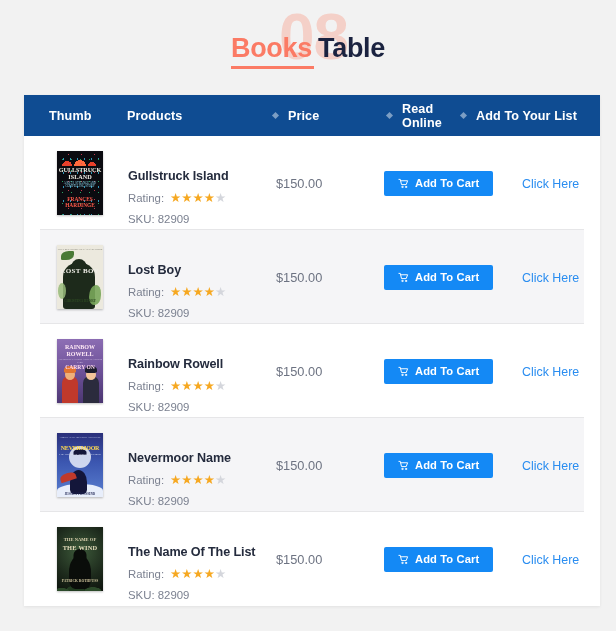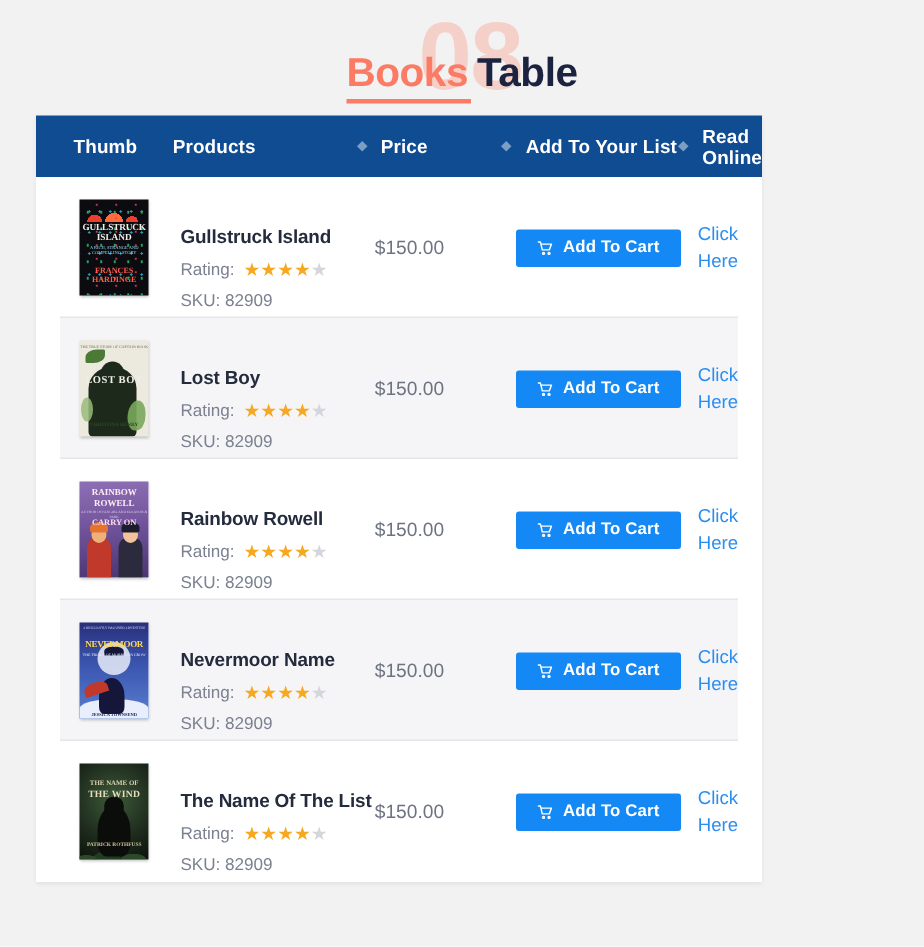--- a/index.html
+++ b/index.html
@@ -66,22 +66,22 @@
   }
   .logo-table {
     color: #1b2340;
     margin-left: 6px;
   }
 
   
   .card {
     position: absolute;
     left: 24px;
-    top: 77px;
-    width: 484px;
+    top: 95px;
+    width: 576px;
     background: #ffffff;
     box-shadow: 0 1px 3px rgba(0,0,0,.07);
   }
 
   
   .table-head {
     background: #0f4c92;
     height: 41px;
     display: flex;
     align-items: center;
@@ -309,27 +309,27 @@
     <div class="th th-thumb">
       <span>Thumb</span>
     </div>
     <div class="th th-products">
       <span>Products</span>
     </div>
     <div class="th th-price">
       <span class="dot"></span>
       <span>Price</span>
     </div>
+    <div class="th th-read">
+      <span class="dot"></span>
+      <span>Read Online</span>
+    </div>
     <div class="th th-cart">
       <span class="dot"></span>
       <span>Add To Your List</span>
-    </div>
-    <div class="th th-read">
-      <span class="dot"></span>
-      <span>Read Online</span>
     </div>
   </div>
 
   <div class="rows">
 
     <div class="row sep">
       <div class="c-thumb">
         <div class="cover cv1">
           <div class="peaks"></div>
             <div class="dots"></div>

